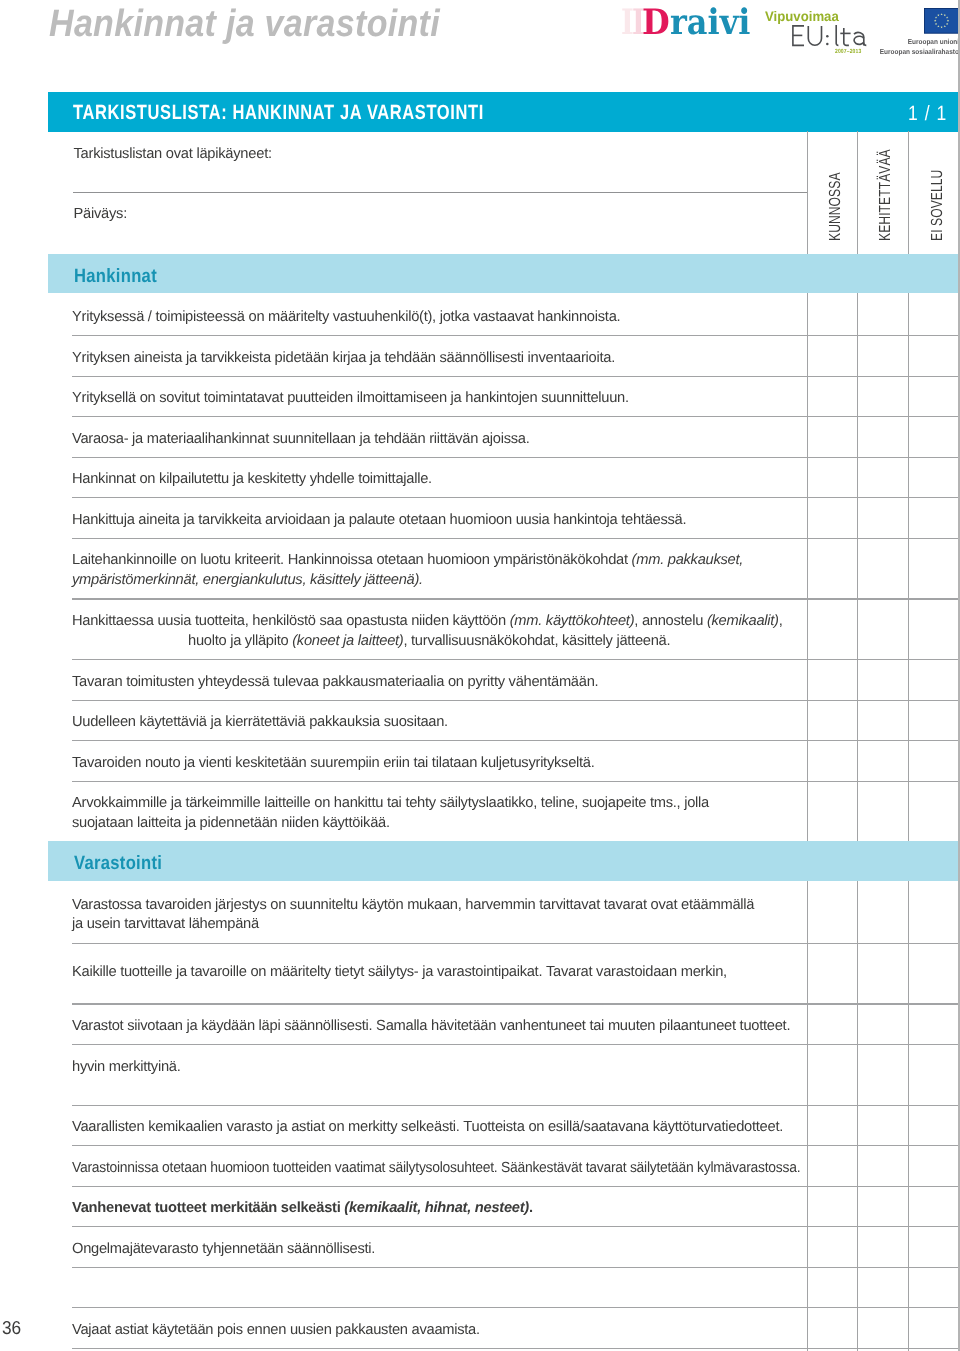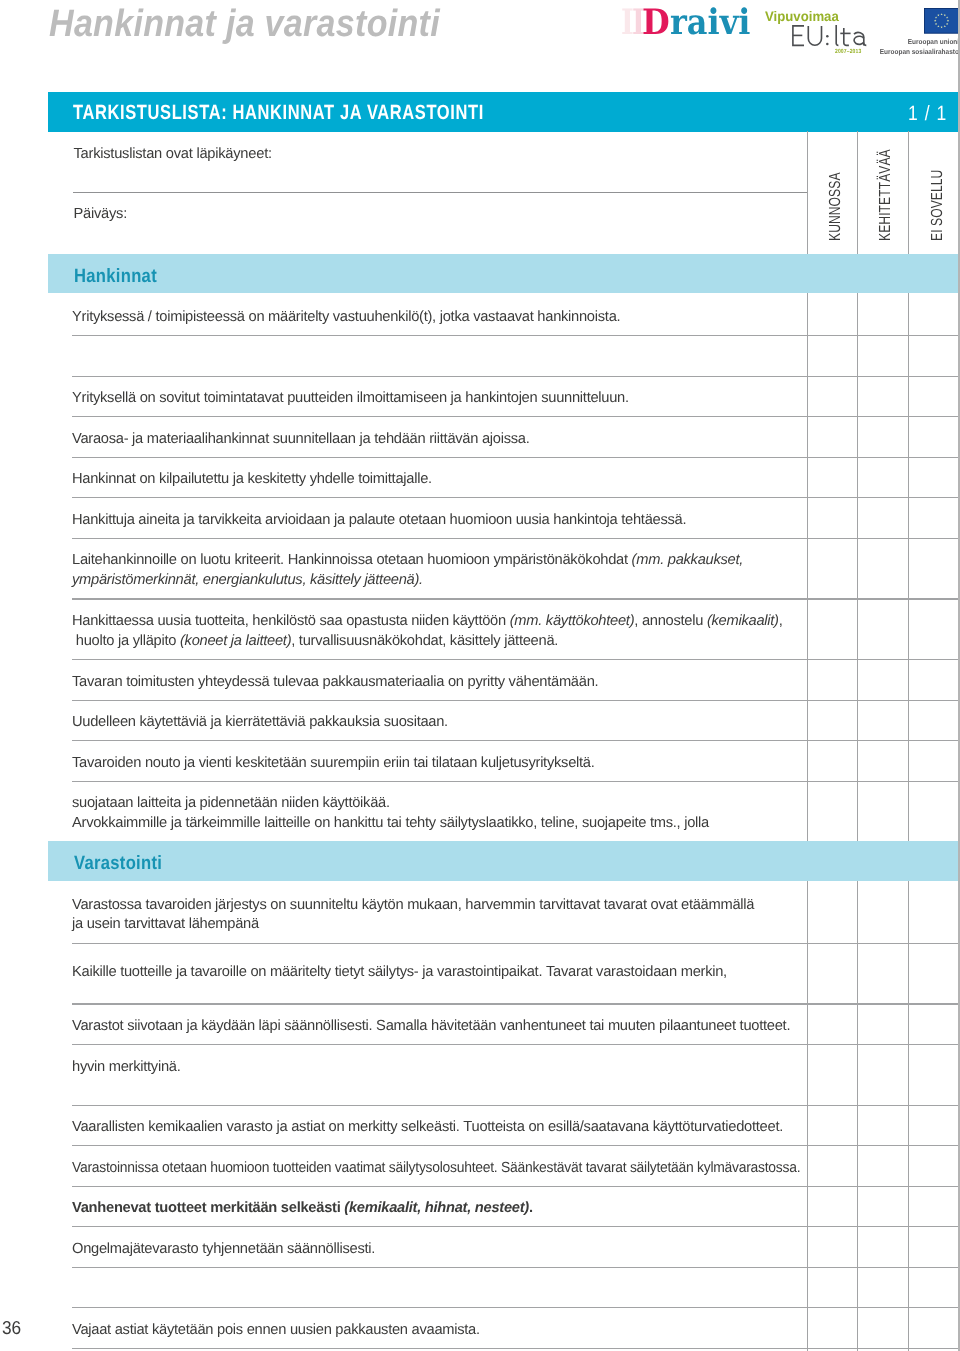--- a/index.html
+++ b/index.html
@@ -157,20 +157,23 @@
       <div class="band" style="top:254.20px;height:39.2px;">
         <div class="bt" style="top:11.7px;">Hankinnat</div>
       </div>
       <div class="row" style="top:295.80px;height:40.5px;">
         <div class="txt" style="top:12.5px;">
           <div><span>Yrityksessä&nbsp;/&nbsp;toimipisteessä&nbsp;on&nbsp;määritelty&nbsp;vastuuhenkilö(t),&nbsp;jotka&nbsp;vastaavat&nbsp;hankinnoista.</span></div>
         </div>
         <div class="rule"></div>
       </div>
       <div class="row" style="top:336.30px;height:40.5px;">
+        <div class="txt" style="top:12.5px;">
+          <div><span>Yrityksen&nbsp;aineista&nbsp;ja&nbsp;tarvikkeista&nbsp;pidetään&nbsp;kirjaa&nbsp;ja&nbsp;tehdään&nbsp;säännöllisesti&nbsp;inventaarioita.</span></div>
+        </div>
         <div class="rule"></div>
       </div>
       <div class="row" style="top:376.80px;height:40.5px;">
         <div class="txt" style="top:12.5px;">
           <div><span>Yrityksellä&nbsp;on&nbsp;sovitut&nbsp;toimintatavat&nbsp;puutteiden&nbsp;ilmoittamiseen&nbsp;ja&nbsp;hankintojen&nbsp;suunnitteluun.</span></div>
         </div>
         <div class="rule"></div>
       </div>
       <div class="row" style="top:417.30px;height:40.5px;">
         <div class="txt" style="top:12.5px;">
@@ -190,21 +193,21 @@
         </div>
         <div class="rule"></div>
       </div>
       <div class="row" style="top:538.80px;height:60.8px;">
         <div class="txt" style="top:12.5px;">
           <div><span>Laitehankinnoille&nbsp;on&nbsp;luotu&nbsp;kriteerit.&nbsp;Hankinnoissa&nbsp;otetaan&nbsp;huomioon&nbsp;ympäristönäkökohdat&nbsp;</span><span class="it">(mm.&nbsp;pakkaukset,</span></div>
           <div><span class="it">ympäristömerkinnät,&nbsp;energiankulutus,&nbsp;käsittely&nbsp;jätteenä).</span></div>
         </div>
         <div class="rule"></div>
       </div>
-      <div class="row" style="top:599.60px;height:60.8px;">
+      <div class="row" style="top:599.60px;height:60.8px;text-align:center;">
         <div class="txt" style="top:12.5px;">
           <div><span>Hankittaessa&nbsp;uusia&nbsp;tuotteita,&nbsp;henkilöstö&nbsp;saa&nbsp;opastusta&nbsp;niiden&nbsp;käyttöön&nbsp;</span><span class="it">(mm.&nbsp;käyttökohteet)</span><span>,&nbsp;annostelu&nbsp;</span><span class="it">(kemikaalit)</span><span>,</span></div>
           <div><span>&nbsp;huolto&nbsp;ja&nbsp;ylläpito&nbsp;</span><span class="it">(koneet&nbsp;ja&nbsp;laitteet)</span><span>,&nbsp;turvallisuusnäkökohdat,&nbsp;käsittely&nbsp;jätteenä.</span></div>
         </div>
         <div class="rule"></div>
       </div>
       <div class="row" style="top:660.40px;height:40.5px;">
         <div class="txt" style="top:12.5px;">
           <div><span>Tavaran&nbsp;toimitusten&nbsp;yhteydessä&nbsp;tulevaa&nbsp;pakkausmateriaalia&nbsp;on&nbsp;pyritty&nbsp;vähentämään.</span></div>
         </div>
@@ -217,22 +220,22 @@
         <div class="rule"></div>
       </div>
       <div class="row" style="top:741.40px;height:40.5px;">
         <div class="txt" style="top:12.5px;">
           <div><span>Tavaroiden&nbsp;nouto&nbsp;ja&nbsp;vienti&nbsp;keskitetään&nbsp;suurempiin&nbsp;eriin&nbsp;tai&nbsp;tilataan&nbsp;kuljetusyritykseltä.</span></div>
         </div>
         <div class="rule"></div>
       </div>
       <div class="row" style="top:781.90px;height:60.8px;">
         <div class="txt" style="top:12.5px;">
+          <div><span>Arvokkaimmille&nbsp;ja&nbsp;tärkeimmille&nbsp;laitteille&nbsp;on&nbsp;hankittu&nbsp;tai&nbsp;tehty&nbsp;säilytyslaatikko,&nbsp;teline,&nbsp;suojapeite&nbsp;tms.,&nbsp;jolla</span></div>
           <div><span>suojataan&nbsp;laitteita&nbsp;ja&nbsp;pidennetään&nbsp;niiden&nbsp;käyttöikää.</span></div>
-          <div><span>Arvokkaimmille&nbsp;ja&nbsp;tärkeimmille&nbsp;laitteille&nbsp;on&nbsp;hankittu&nbsp;tai&nbsp;tehty&nbsp;säilytyslaatikko,&nbsp;teline,&nbsp;suojapeite&nbsp;tms.,&nbsp;jolla</span></div>
         </div>
       </div>
       <div class="band" style="top:841.40px;height:39.2px;">
         <div class="bt" style="top:11.7px;">Varastointi</div>
       </div>
       <div class="row" style="top:883.00px;height:60.8px;">
         <div class="txt" style="top:12.5px;">
           <div><span>Varastossa&nbsp;tavaroiden&nbsp;järjestys&nbsp;on&nbsp;suunniteltu&nbsp;käytön&nbsp;mukaan,&nbsp;harvemmin&nbsp;tarvittavat&nbsp;tavarat&nbsp;ovat&nbsp;etäämmällä</span></div>
           <div><span>ja&nbsp;usein&nbsp;tarvittavat&nbsp;lähempänä</span></div>
         </div>

